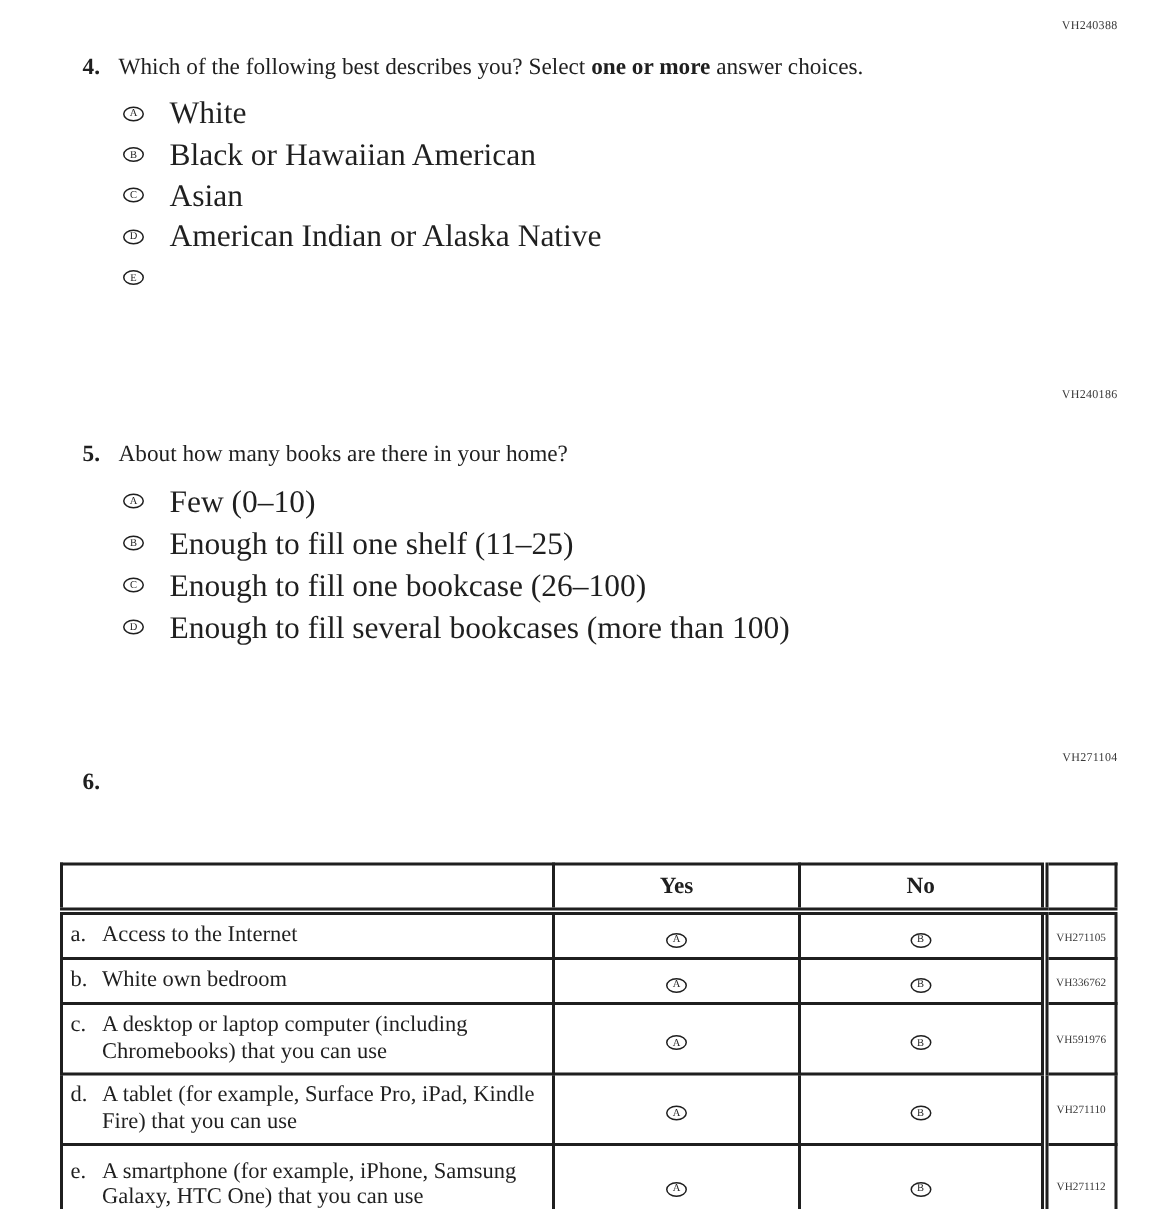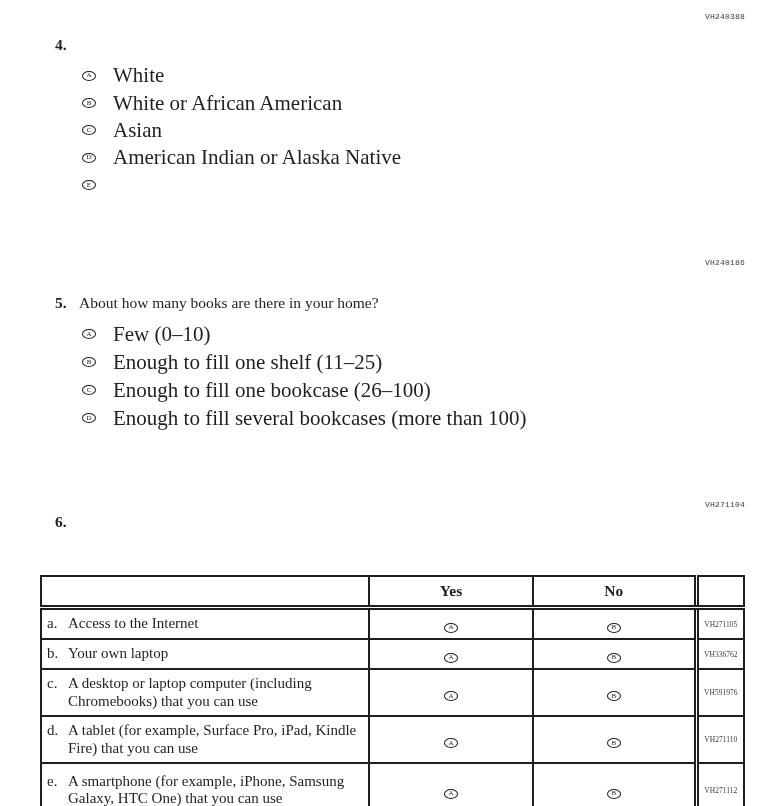--- a/index.html
+++ b/index.html
@@ -1,21 +1,21 @@
 <!DOCTYPE html>
 <html><head>
 <meta charset="utf-8">
 <style>
   html,body {margin:0; padding:0; background:#ffffff;}
   .page {
     position:relative; width:767px; height:806px; background:#ffffff;
     font-family:"Liberation Serif","DejaVu Serif",serif; color:#1f1f1f; overflow:hidden;
   }
   .q-code {
-    position:absolute; right:22px; font-size:8px; color:#3a3a3a; letter-spacing:0.2px;font-family:Liberation Mono, monospace;
+    position:absolute; right:22px; font-size:8px; color:#3a3a3a; letter-spacing:0.2px;
   }
   .question {position:absolute; left:55px; width:600px;}
   .q-line {display:flex; font-size:15.5px; line-height:19px;}
   .q-num {font-weight:bold; width:24px; flex-shrink:0;}
   .q-text {white-space:pre-wrap;}
   .q-text .q-bold {font-weight:bold;}
   .options {margin-left:27px; margin-top:8px;}
   .option {display:flex; align-items:center;}
   .opts-q4 .option {height:27.4px;}
   .opts-q5 .option {height:28px;}
@@ -42,33 +42,34 @@
 </style>
 </head>
 <body>
 
 <div class="page">
 
   <div class="q-code" style="top:12px;">VH240388</div>
   <div class="question" style="top:35px;">
     <div class="q-line">
       <span class="q-num">4.</span>
+      <span class="q-text"><span>Which of the following best describes you? Select </span><span class="q-bold">one or more</span><span> answer choices.</span></span>
     </div>
     <div class="options opts-q4">
       <div class="option">
         <span class="bubble">
             <span class="bubble-letter">A</span>
           </span>
         <span class="option-label">White</span>
       </div>
       <div class="option">
         <span class="bubble">
             <span class="bubble-letter">B</span>
           </span>
-        <span class="option-label">White or African American</span>
+        <span class="option-label">Black or Hawaiian American</span>
       </div>
       <div class="option">
         <span class="bubble">
             <span class="bubble-letter">C</span>
           </span>
         <span class="option-label">Asian</span>
       </div>
       <div class="option">
         <span class="bubble">
             <span class="bubble-letter">D</span>
@@ -150,21 +151,21 @@
             </span></td>
       <td class="cell-choice"><span class="bubble">
               <span class="bubble-letter">B</span>
             </span></td>
       <td class="cell-code col-code">VH271105</td>
     </tr>
     <tr style="height:22px;">
       <td class="cell-label">
         <div class="row-label">
               <span class="row-letter">b.</span>
-              <span>Your own laptop</span>
+              <span>White own bedroom</span>
             </div>
       </td>
       <td class="cell-choice"><span class="bubble">
               <span class="bubble-letter">A</span>
             </span></td>
       <td class="cell-choice"><span class="bubble">
               <span class="bubble-letter">B</span>
             </span></td>
       <td class="cell-code col-code">VH336762</td>
     </tr>

